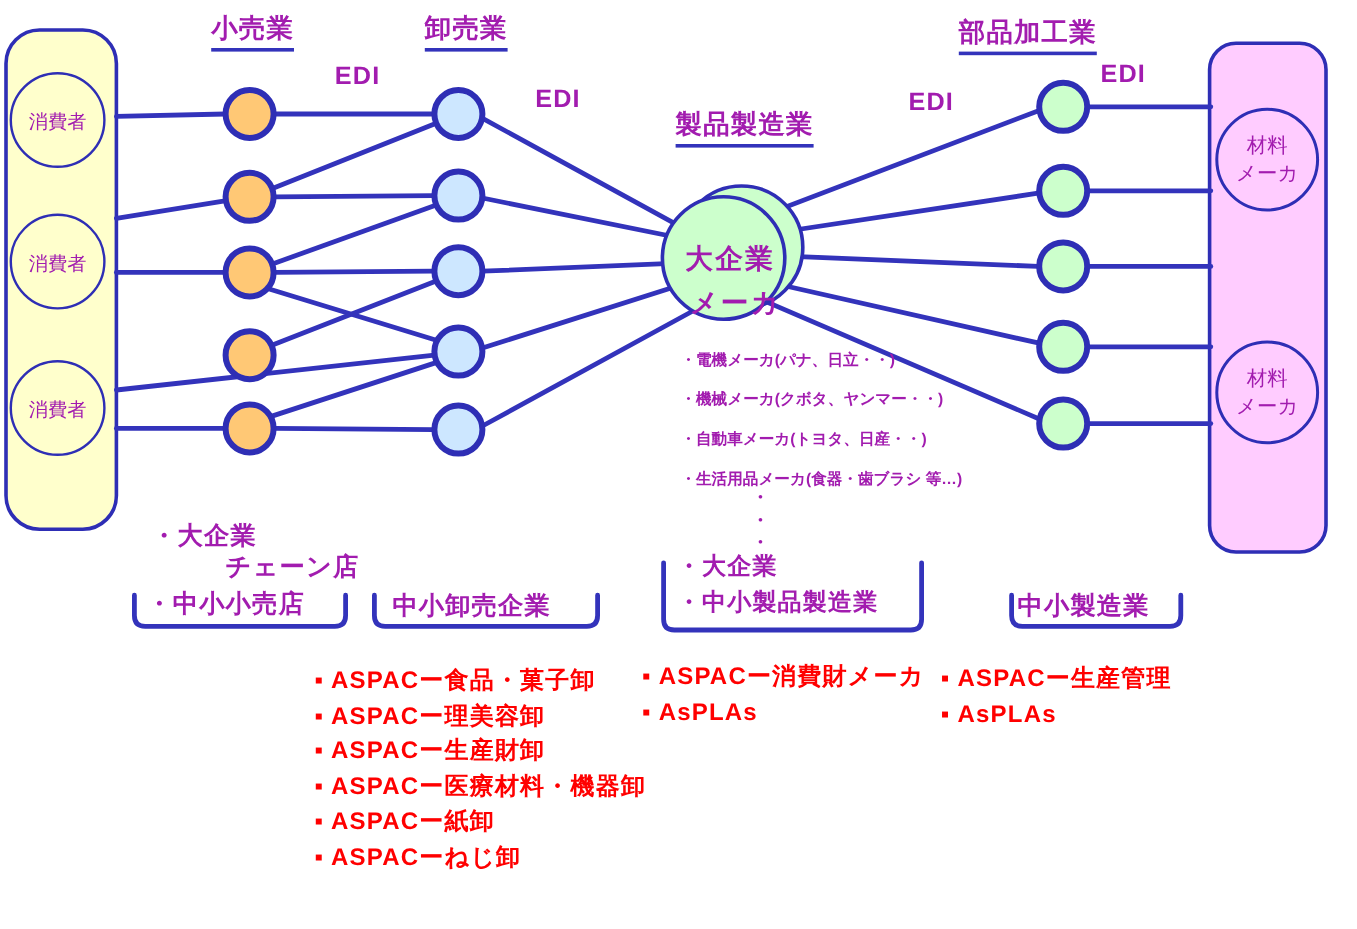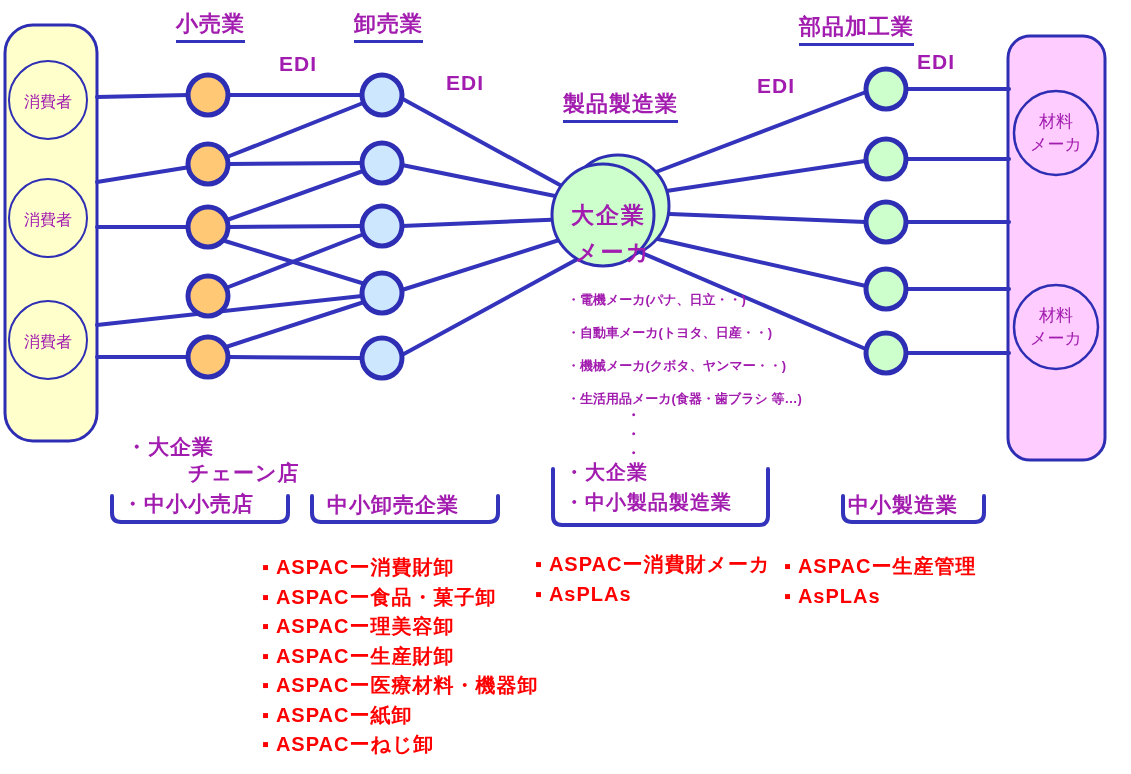--- a/index.html
+++ b/index.html
@@ -142,43 +142,42 @@
   <div class="t mat-label" style="left:1014px; top:304px; width:84px;">
     <div>材料</div>
     <div>メーカ</div>
   </div>
 
   <div class="t big-label" style="left:571px; top:185px;">大企業</div>
   <div class="t big-label" style="left:575px; top:222px;">メーカ</div>
 
   <div class="t examples" style="left:523px; top:283px;">
     <div>・電機メーカ(パナ、日立・・)</div>
+    <div>・機械メーカ(クボタ、ヤンマー・・)</div>
     <div>・自動車メーカ(トヨタ、日産・・)</div>
-    <div>・機械メーカ(クボタ、ヤンマー・・)</div>
     <div>・生活用品メーカ(食器・歯ブラシ 等…)</div>
   </div>
   <div class="t dots" style="left:626px; top:405px;">
     <div>・</div>
     <div>・</div>
     <div>・</div>
   </div>
 
   <div class="t note" style="left:126px; top:434px;">・大企業</div>
   <div class="t note" style="left:157px; top:460px;margin-left:31px;">チェーン店</div>
   <div class="t note" style="left:122px; top:491px;">・中小小売店</div>
 
   <div class="t grp" style="left:327px; top:491px;">中小卸売企業</div>
 
   <div class="t note2" style="left:564px; top:458px;">・大企業</div>
   <div class="t note2" style="left:564px; top:488px;">・中小製品製造業</div>
 
   <div class="t grp" style="left:848px; top:491px;">中小製造業</div>
 
   <div class="t red-list" style="left:262px; top:553px;">
-    <div>▪ ASPACー消費財卸</div>
     <div>▪ ASPACー食品・菓子卸</div>
     <div>▪ ASPACー理美容卸</div>
     <div>▪ ASPACー生産財卸</div>
     <div>▪ ASPACー医療材料・機器卸</div>
     <div>▪ ASPACー紙卸</div>
     <div>▪ ASPACーねじ卸</div>
   </div>
   <div class="t red-list" style="left:535px; top:550px;">
     <div>▪ ASPACー消費財メーカ</div>
     <div>▪ AsPLAs</div>

